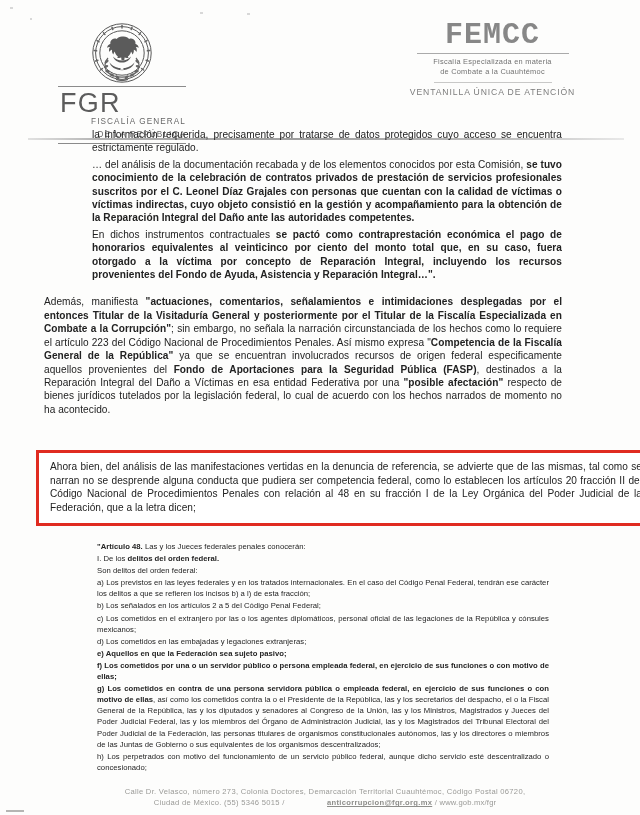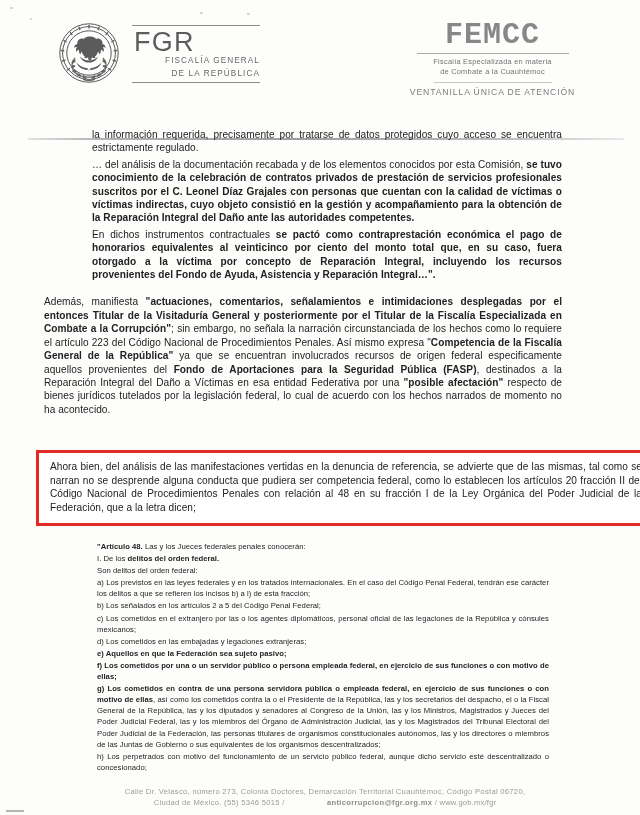--- a/index.html
+++ b/index.html
@@ -35,22 +35,22 @@
     left: 0;
     right: 0;
     height: 104px;
   }
   .fgr-block {
     position: absolute;
     left: 58px;
     top: 4px;
     display: flex;
     align-items: center;
-    gap: 12px;
     filter: grayscale(1) contrast(.95) opacity(.86);
+    flex-direction: column;
   }
   .emblem {
     width: 62px;
     height: 62px;
     position: relative;
   }
   .emblem svg { display: block; }
   .fgr-text {
     padding-top: 2px;
   }
@@ -200,20 +200,21 @@
     top: 786px;
     text-align: center;
     font-size: 7.6px;
     line-height: 11.4px;
     color: #9a9a97;
     letter-spacing: .3px;
   }
   .footer a, .footer .mail {
     color: #8e8e8b;
     font-weight: 700;
+    text-decoration: underline;
     padding-left: 40px;
   }
   .footer .url { letter-spacing: .2px; }
 
   .footer-mark {
     position: absolute;
     left: 6px;
     top: 810px;
     width: 18px;
     height: 2px;

